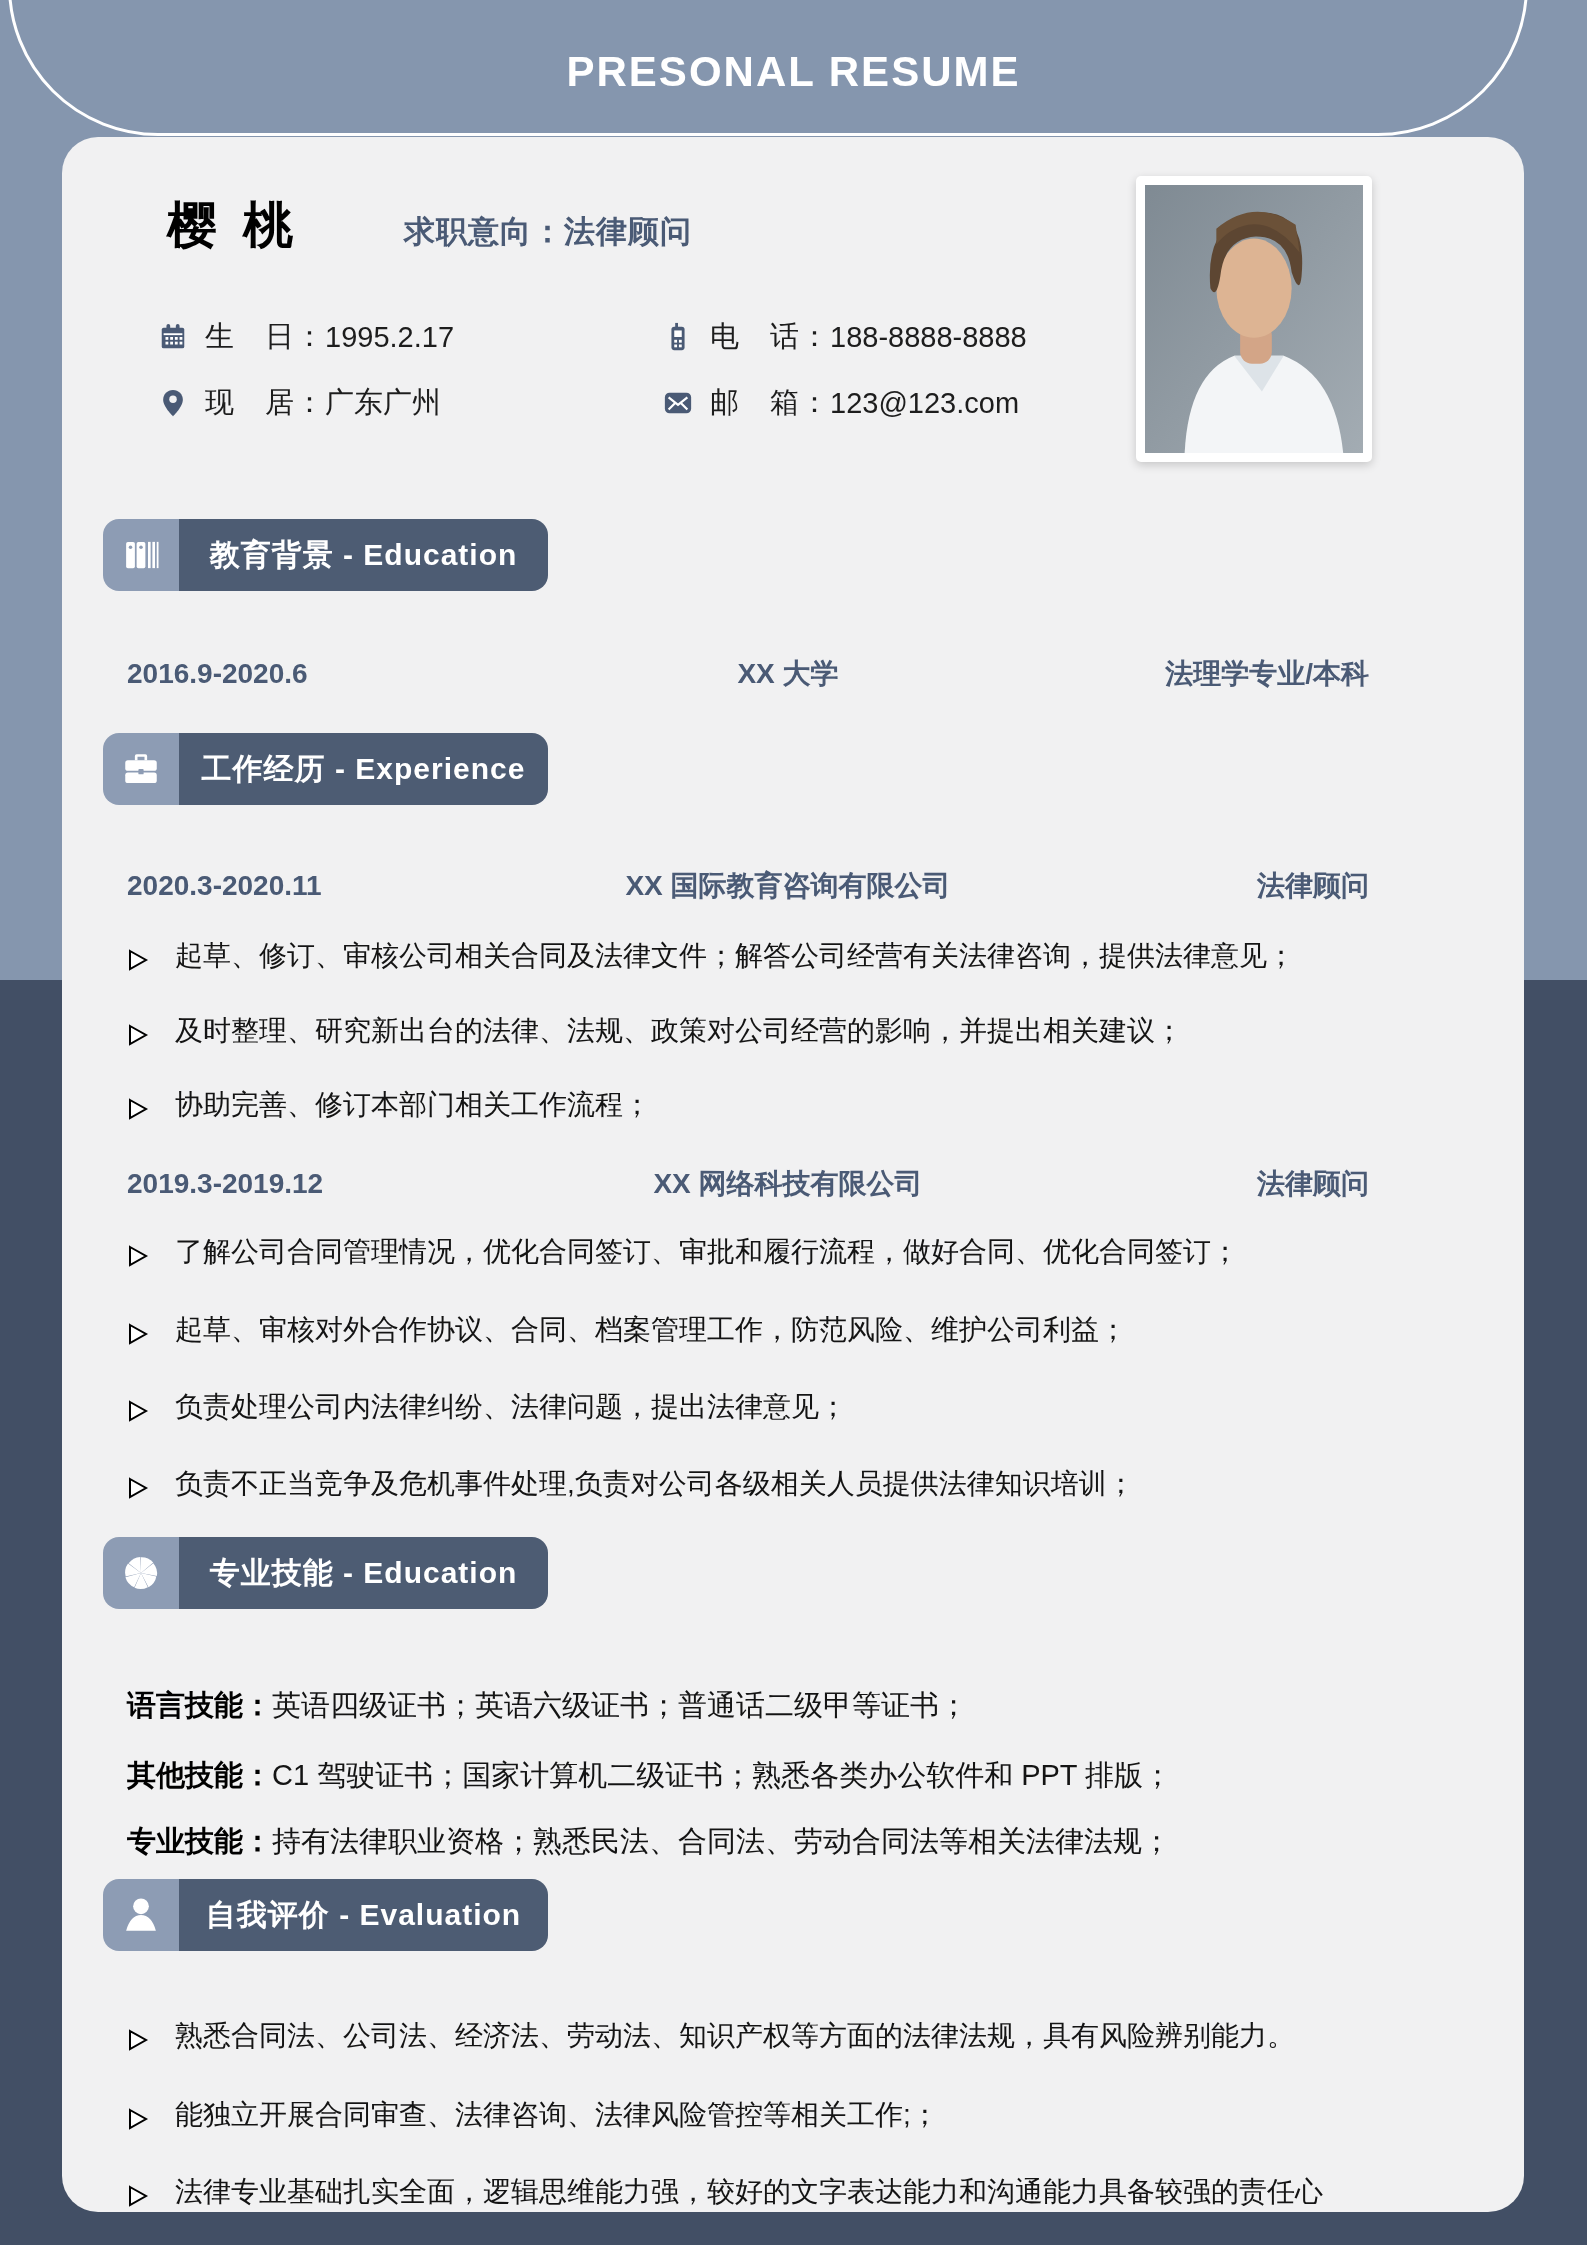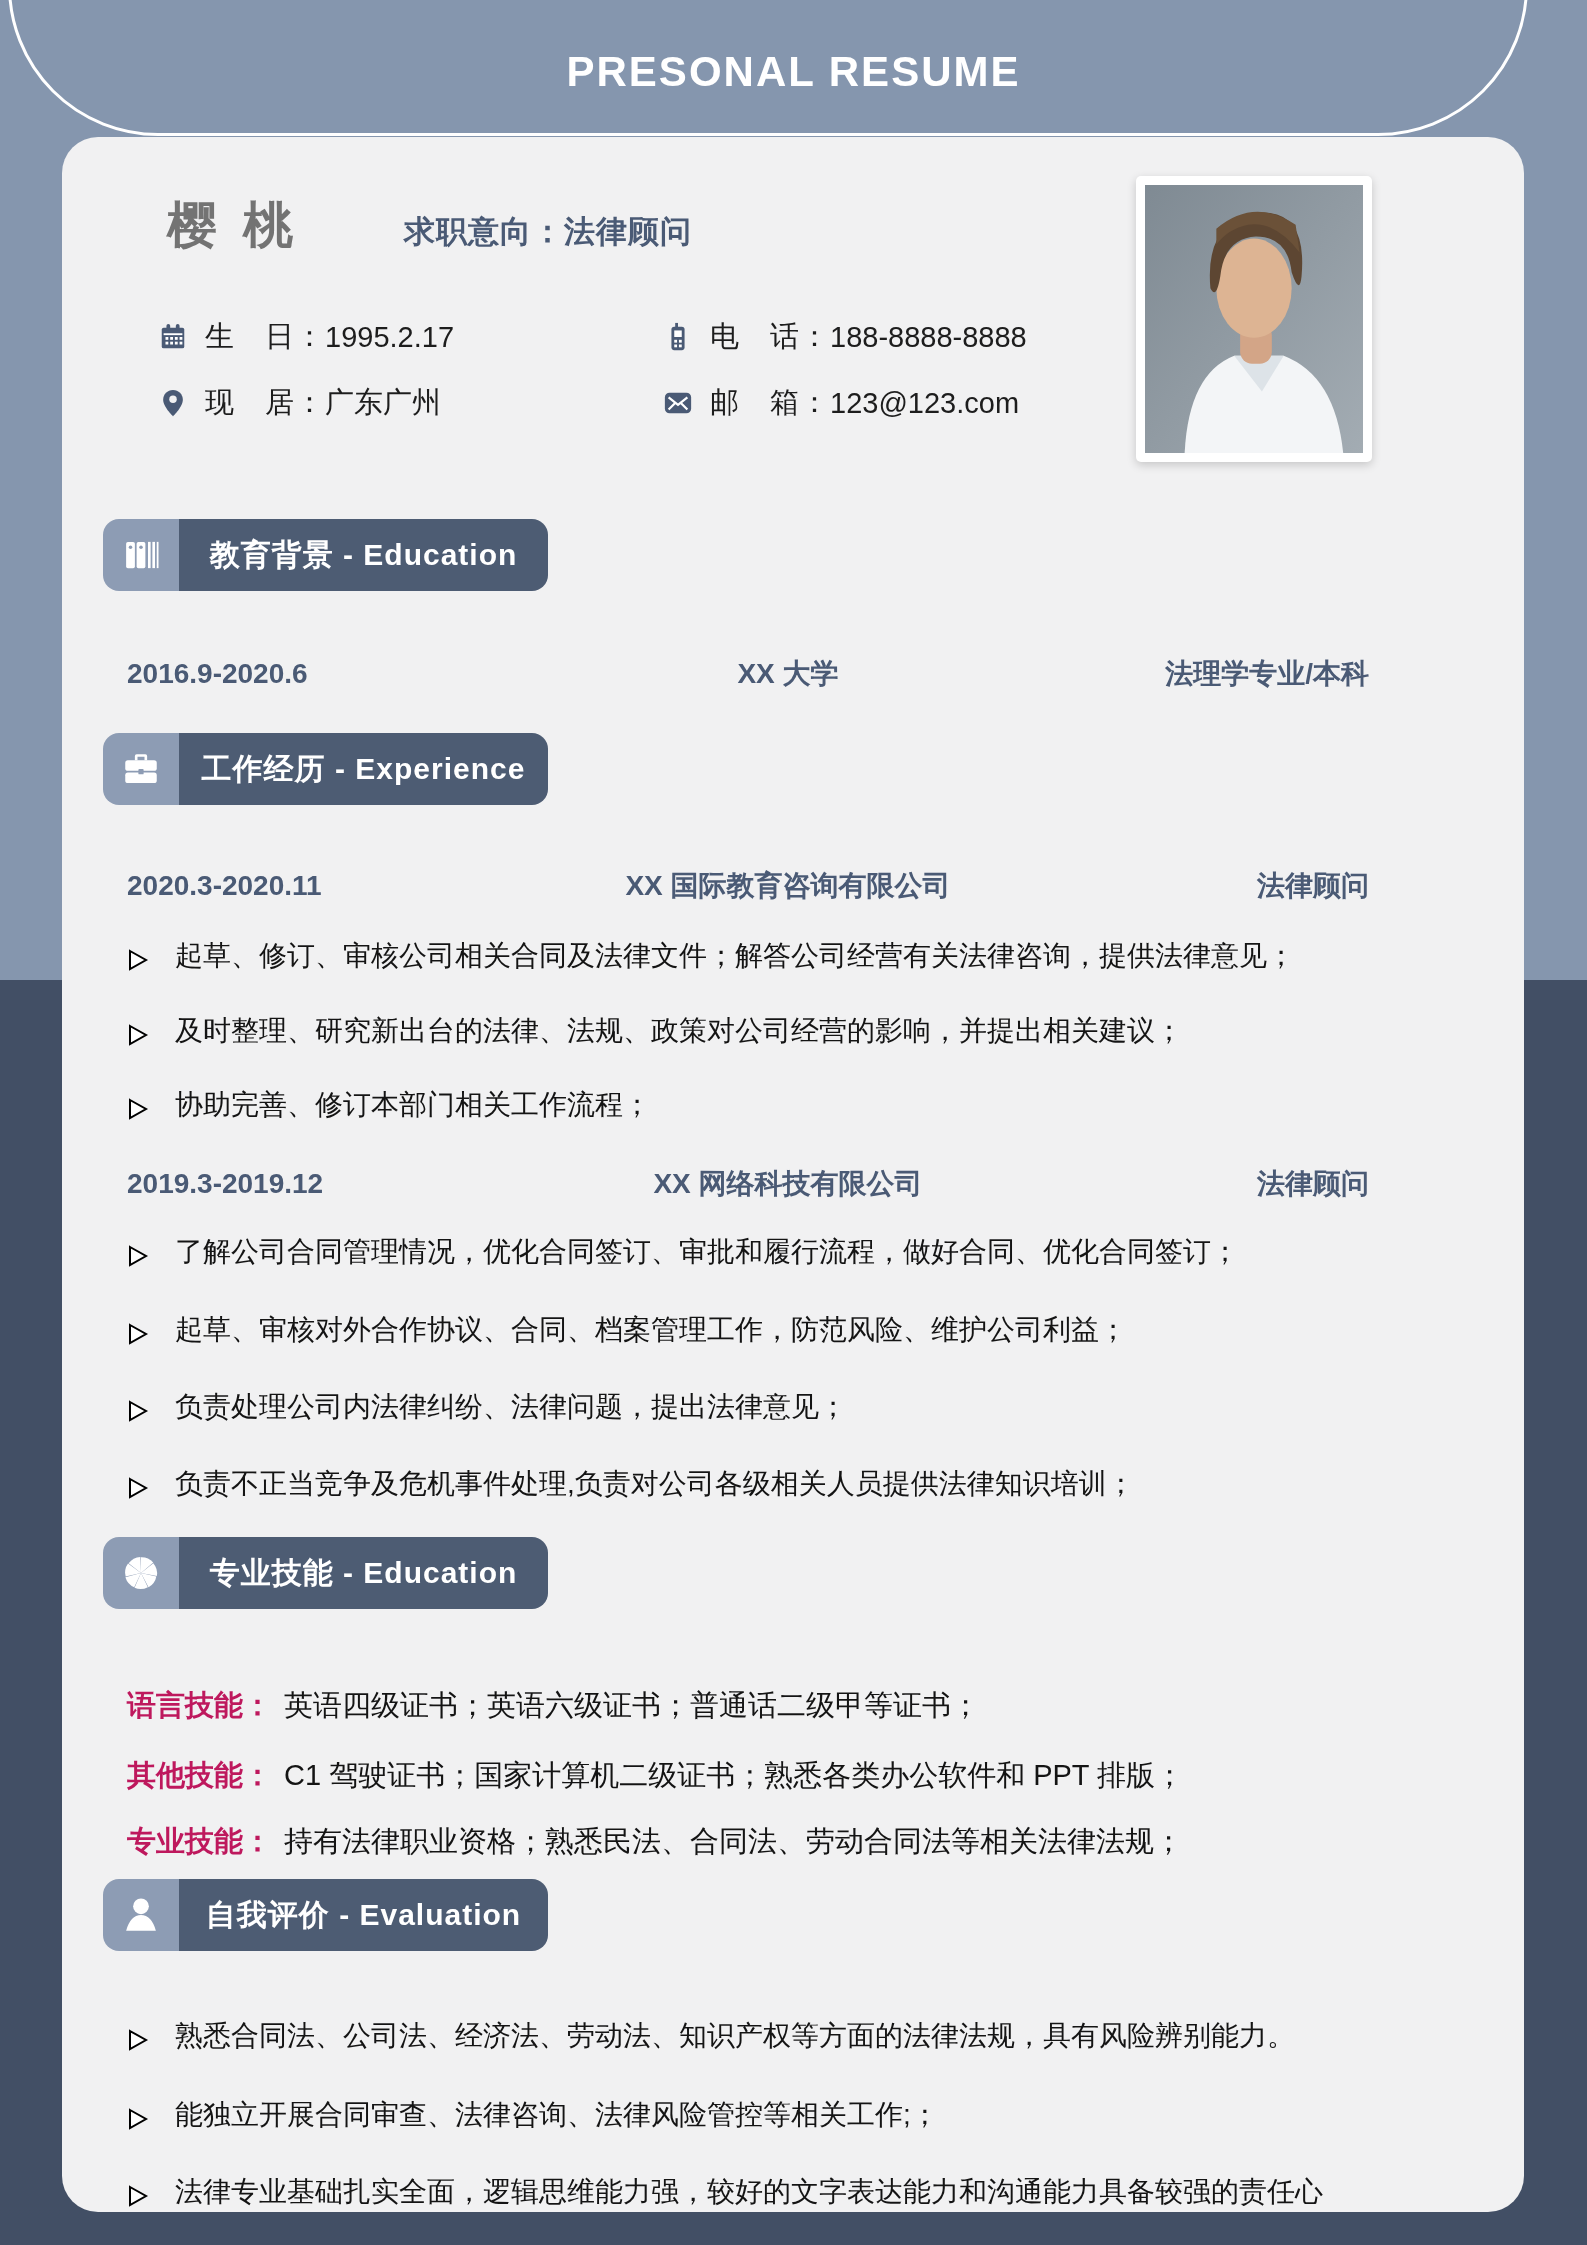--- a/index.html
+++ b/index.html
@@ -16,21 +16,21 @@
     position:absolute; left:8px; top:-210px; width:1520px; height:346px;
     border:3px solid #ffffff; border-radius:0 0 150px 150px; box-sizing:border-box; z-index:1;
   }
   .card{
     position:absolute; left:62px; top:137px; width:1462px; height:2075px;
     background:#F1F1F2; border-radius:36px; box-sizing:border-box;
     padding:55px 60px 0 65px; z-index:2;
   }
   
   .name-row{display:flex; align-items:baseline; margin-left:40px;}
-  .name{font-size:50px; font-weight:800; color:#737373; letter-spacing:6px; margin:0;}
+  .name{font-size:50px; font-weight:800; color:#000000; letter-spacing:6px; margin:0;}
   .intention{font-size:31px; font-weight:800; color:#4A5A75; margin-left:105px; letter-spacing:1px;}
   .info-grid{
     display:grid; grid-template-columns:505px 505px; row-gap:26px;
     margin:58px 0 0 30px;
   }
   .info-item{display:flex; align-items:center; font-size:29px; color:#1d1d1d;}
   .info-item .ico{width:32px; height:32px; flex:none; margin-right:16px; display:flex; align-items:center; justify-content:center;}
   .info-label{letter-spacing:1px;}
   .photo-frame{
     position:absolute; left:1074px; top:39px; width:236px; height:286px;
@@ -55,21 +55,21 @@
     padding-right:95px; font-weight:800; color:#4A5A75; font-size:28px;
   }
   .row3 .c{text-align:center;} .row3 .r{text-align:right;}
   .edu-row{margin-top:64px;}
   .job-row{margin-top:62px;} .job-row2{margin-top:34px;}
   .bullet{display:flex; align-items:flex-start; font-size:28px; line-height:38px; color:#141414;}
   .bullet .arrow{flex:none; width:48px; padding-top:7px;}
   .b-gap1{margin-top:32px;} .b-gap2{margin-top:30px;} .b-gap3{margin-top:29px;}
   .b-gap4{margin-top:33px;} .b-gap5{margin-top:32px;} .b-gap6{margin-top:34px;} .b-gap7{margin-top:66px;}
   .skill{display:flex; font-size:29px; color:#141414; line-height:36px;}
-  .skill .sk-label{font-weight:800; color:#be185d; flex:none; margin-right:12px;}
+  .skill .sk-label{font-weight:800; color:#000000; flex:none; margin-right:0;}
   .sk-gap1{margin-top:78px;} .sk-gap2{margin-top:34px;} .sk-gap3{margin-top:30px;}
 </style>
 </head>
 <body>
 
 <div class="page">
 
   <div class="deco-ring"></div>
 
   <div class="page-title">PRESONAL RESUME</div>

